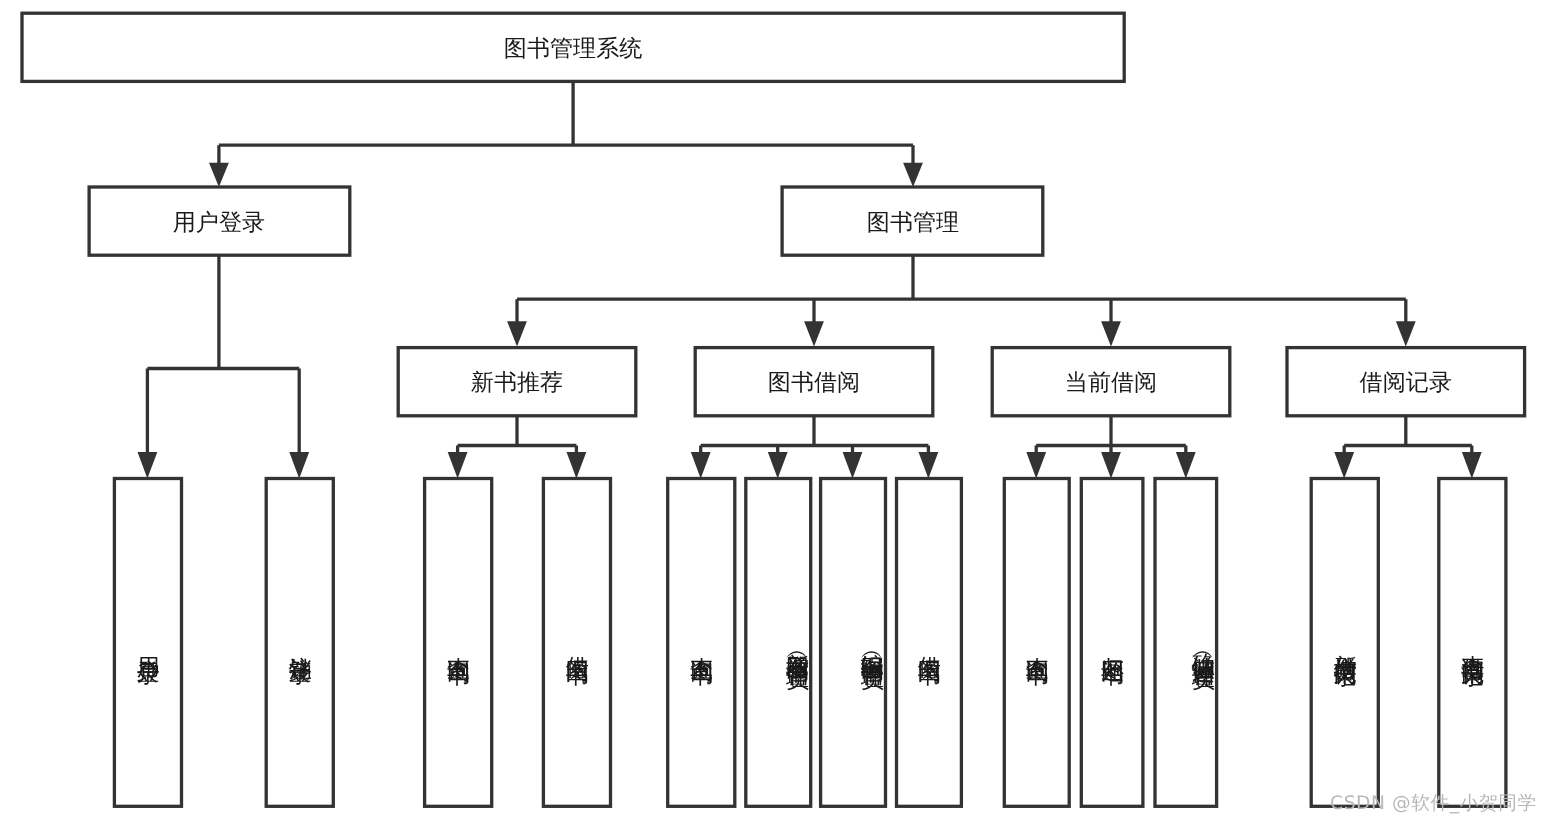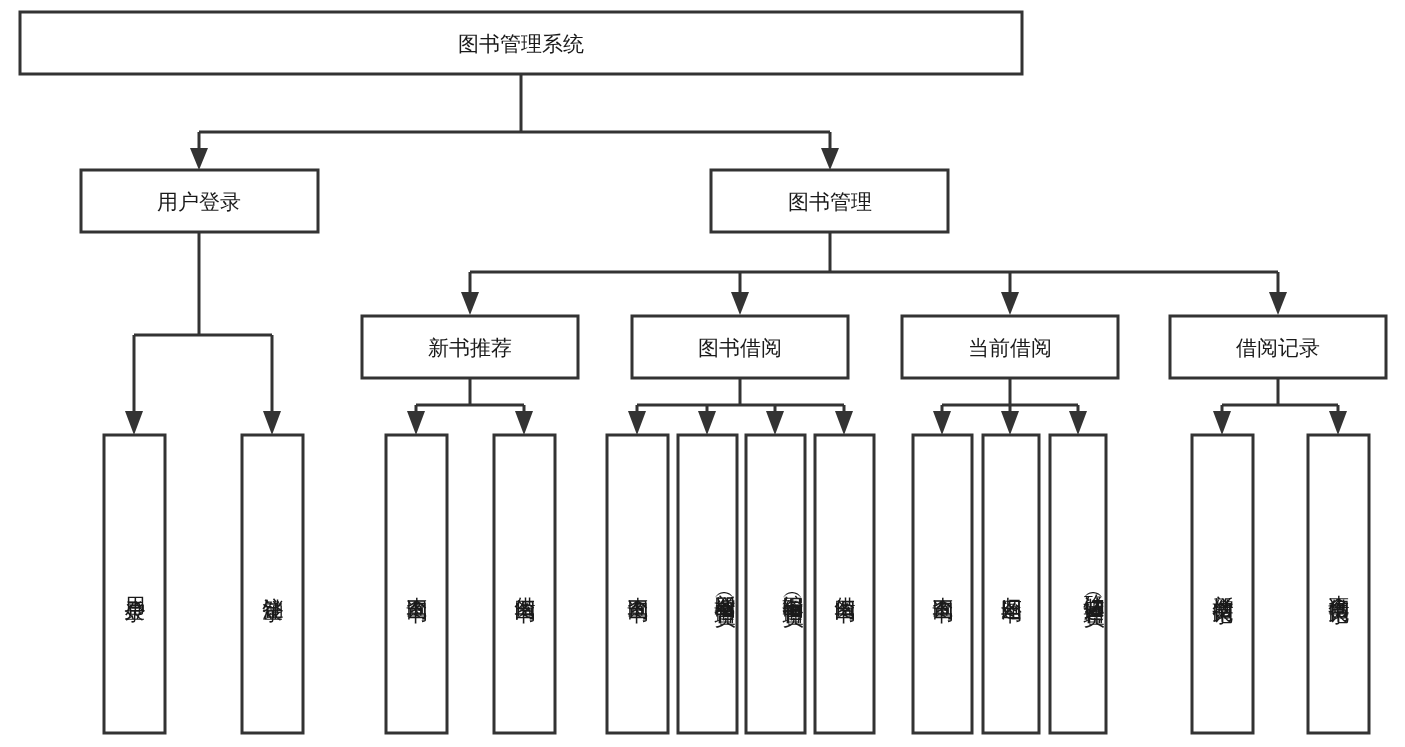--- a/index.html
+++ b/index.html
@@ -216,14 +216,15 @@
   <div class="vlabel" style="left:746px; top:441px; width:59px; height:290px; align-items:flex-start;">编辑图书（管理员）</div>
   <div class="vlabel" style="left:815px; top:435px; width:59px; height:298px;">借阅图书</div>
 
   <div class="vlabel" style="left:913px; top:435px; width:59px; height:298px;">查询图书</div>
   <div class="vlabel" style="left:983px; top:435px; width:56px; height:298px;">归还图书</div>
   <div class="vlabel" style="left:1050px; top:441px; width:56px; height:290px; align-items:flex-start;">确认归还（管理员）</div>
 
   <div class="vlabel" style="left:1192px; top:435px; width:61px; height:298px;">新增借阅记录</div>
   <div class="vlabel" style="left:1308px; top:435px; width:61px; height:298px;">查询借阅记录</div>
 
+  <div class="watermark">CSDN @软件_小贺同学</div>
 
 </div>
 
 </body></html>

